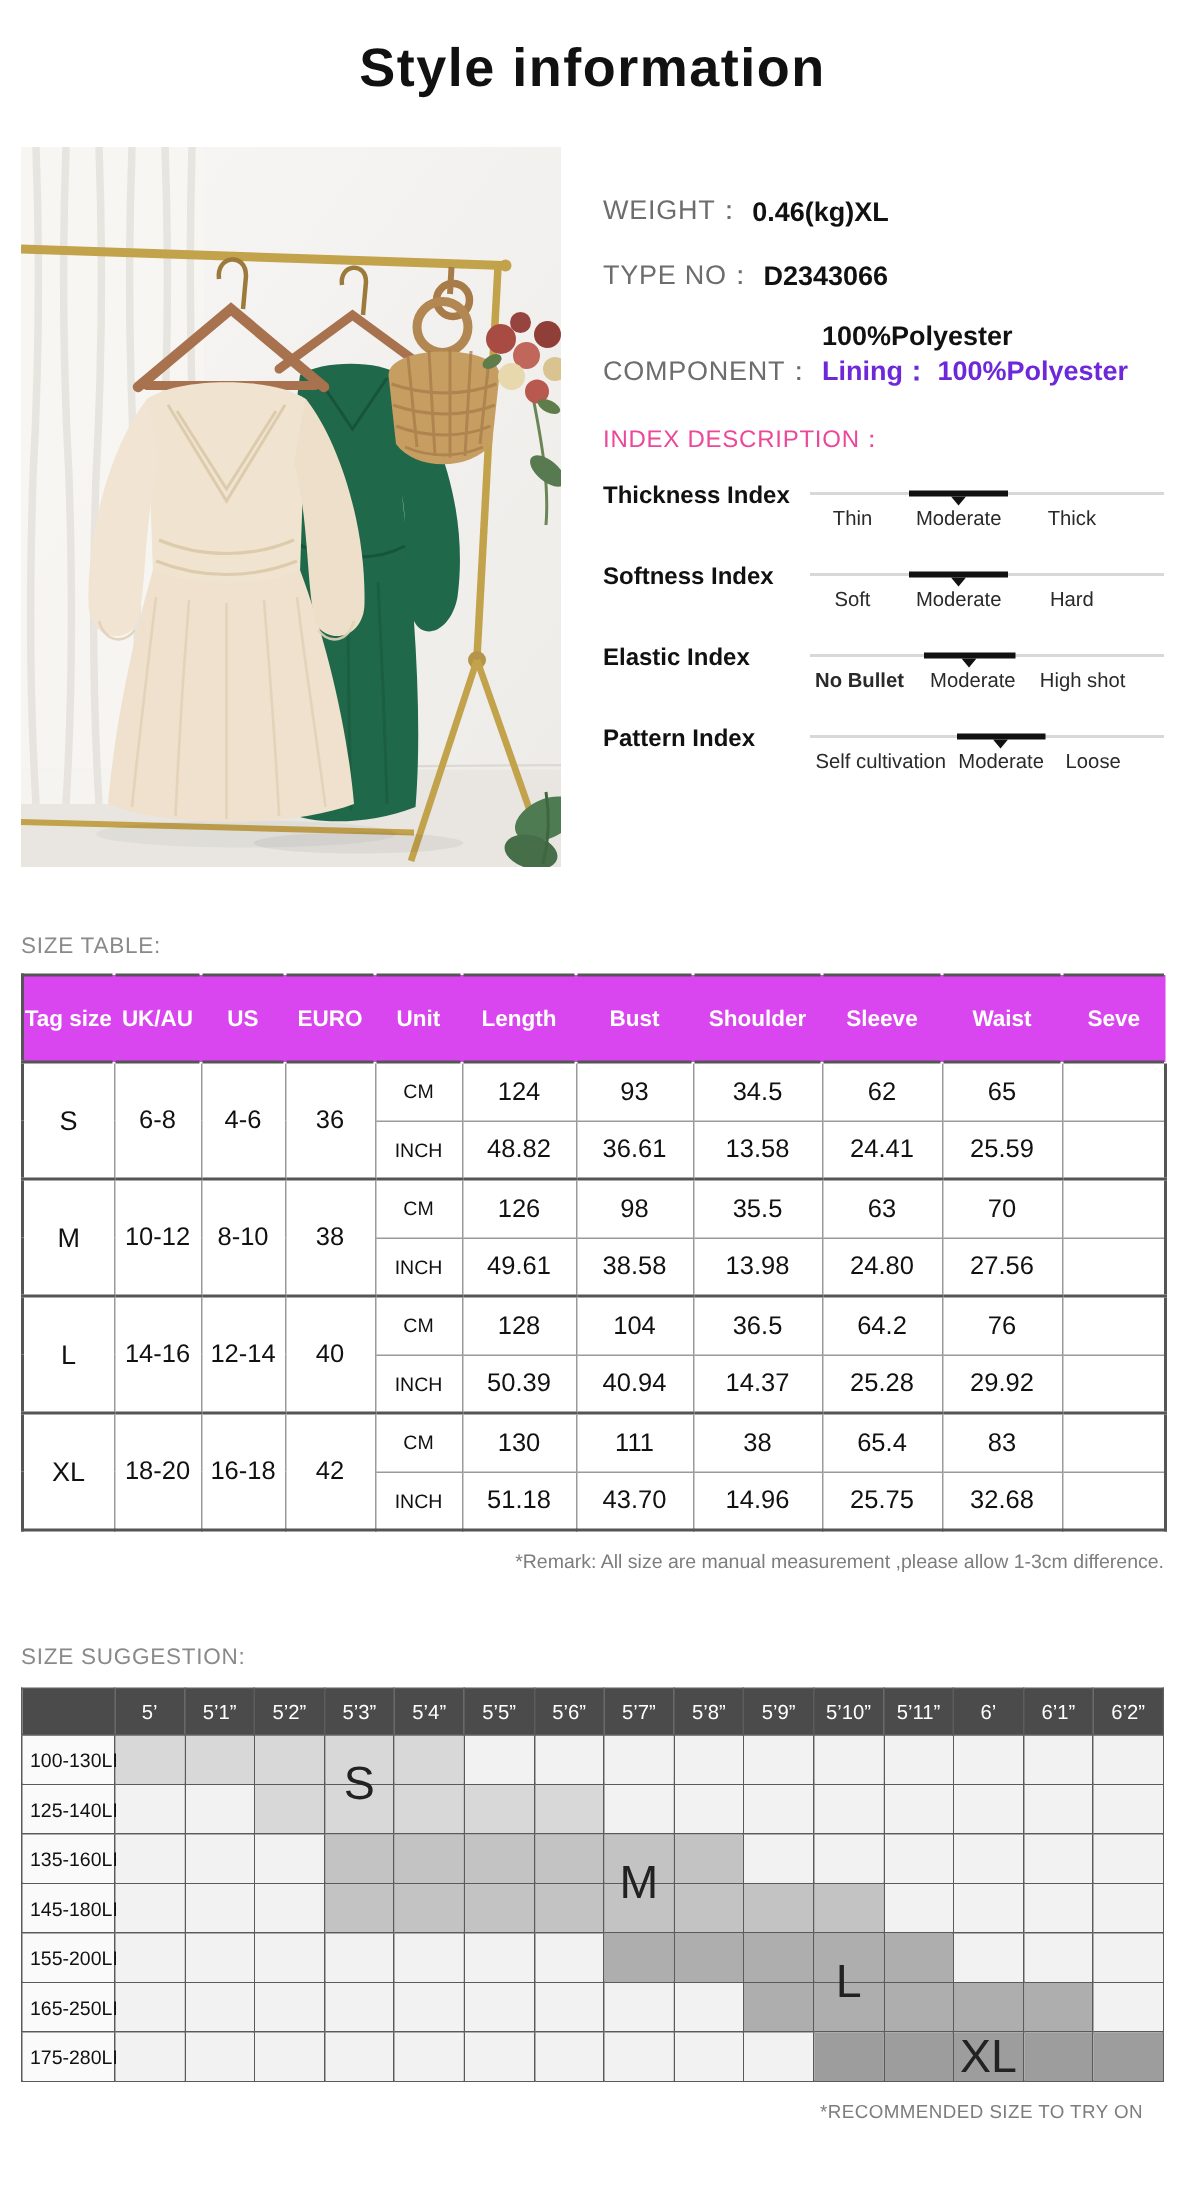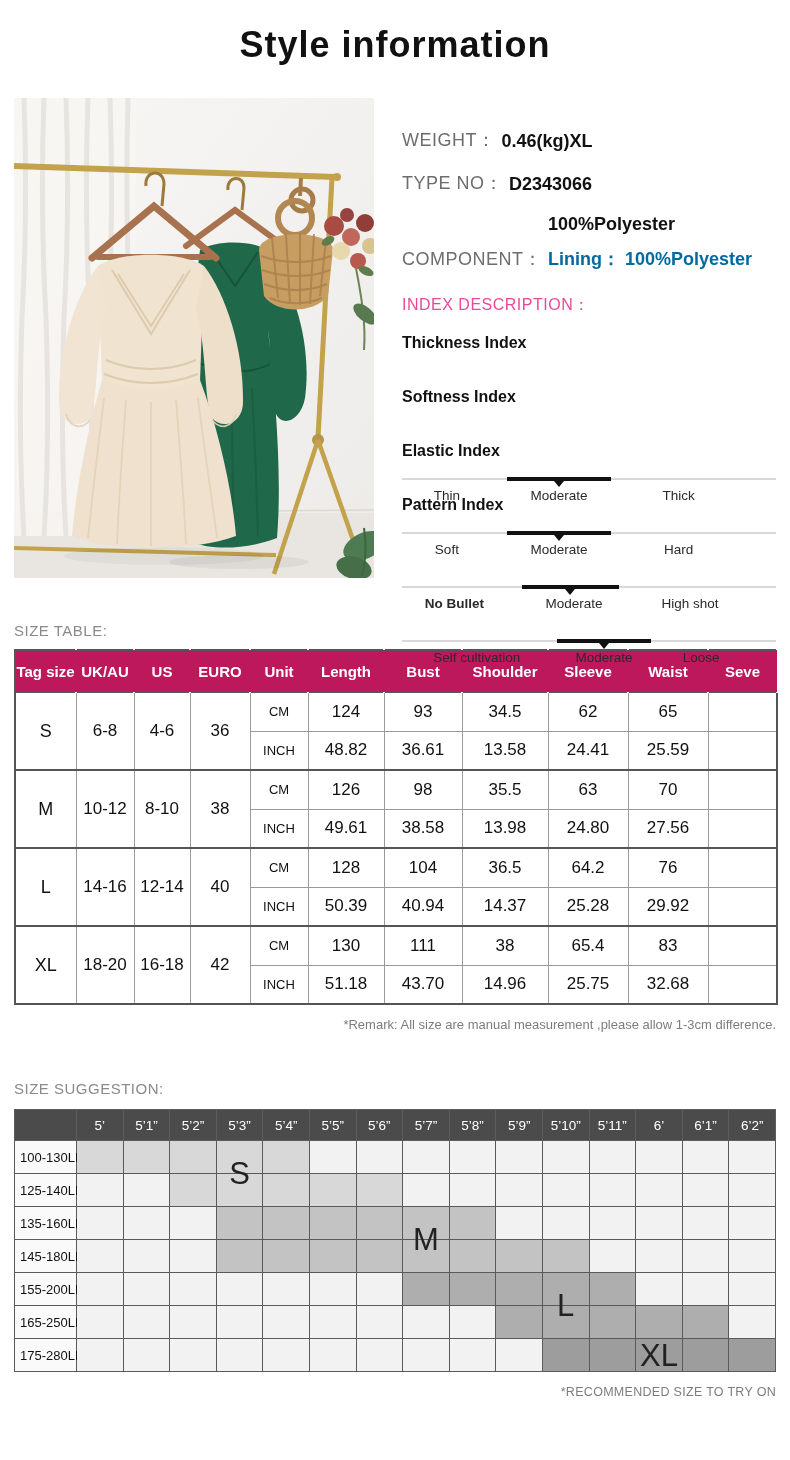--- a/index.html
+++ b/index.html
@@ -18,54 +18,54 @@
   }
 
   
   .content-row { display:flex; margin-top:32px; padding:0 14px; gap:28px; }
   .photo-wrap { width:360px; height:480px; flex:0 0 360px; background:#f4f2ef; overflow:hidden; }
   .info-col { flex:1; padding-top:30px; }
 
   .info-row { display:flex; margin-bottom:19px; font-size:18px; align-items:flex-end; }
   .info-label { color:#6d6d6d; letter-spacing:.5px; white-space:nowrap; }
   .info-value { color:#111; font-weight:700; margin-left:6px; }
-  .info-line2 { font-weight:700; color:#0369a1; margin-top:12px; }
+  .info-line2 { font-weight:700; color:#6d28d9; margin-top:0; }
   .info-line2 .l2label { font-weight:700; }
 
   .index-header { color:#ec4899; font-size:16px; letter-spacing:.5px; margin:24px 0 14px 0; }
 
-  .index-row { display:flex; margin-bottom:13px; height:41px;flex-direction:column; }
+  .index-row { display:flex; margin-bottom:13px; height:41px; }
   .index-label { width:138px; flex:0 0 138px; font-size:16px; font-weight:700; color:#111; padding-top:4px; }
   .scale { flex:1; position:relative; }
   .scale-line { position:absolute; top:10px; left:0; right:0; height:2px; background:#d8d8d8; }
   .scale-bar { position:absolute; top:9px; height:4px; background:#111; }
   .scale-caret {
     position:absolute; top:13px; width:0; height:0;
     border-left:5px solid transparent; border-right:5px solid transparent;
     border-top:6px solid #111; transform:translateX(-50%);
   }
   .scale-options { position:absolute; top:18px; left:0; right:0; height:20px; }
   .scale-options span {
     position:absolute; transform:translateX(-50%); white-space:nowrap;
     font-size:13.5px; color:#2a2a2a; top:2px;
   }
 
   
   .section-label { color:#8a8a8a; font-size:15px; letter-spacing:.5px; margin-left:14px; }
   .sect-size-table { margin-top:44px; margin-bottom:10px; }
   .sect-suggestion { margin-top:48px; margin-bottom:12px; }
   .remark { text-align:right; padding-right:14px; margin-top:12px; font-size:13px; color:#7d7d7d; }
-  .try-note { text-align:right; padding-right:14px; margin-top:13px; font-size:12.5px; color:#7d7d7d; letter-spacing:.3px; }
+  .try-note { text-align:right; padding-right:28px; margin-top:13px; font-size:12.5px; color:#7d7d7d; letter-spacing:.3px; }
 
   
   table { border-collapse:collapse; }
   #size-table { width:762px; margin:0 14px; table-layout:fixed; }
   #size-table th {
-    background:#be185d; color:#fff; font-size:15px; font-weight:700;
-    height:42px; border:1px solid #5c5c5c; border-right:2px solid #fff0; 
+    background:#d946ef; color:#fff; font-size:15px; font-weight:700;
+    height:58px; border:1px solid #5c5c5c; border-right:2px solid #fff0; 
     border-left:1px solid #6a6a6a;
     text-align:center;
   }
   #size-table td {
     border:1px solid #9a9a9a; text-align:center; height:39px;
     font-size:17px; color:#111; background:#fff;
   }
   #size-table td.tag { font-size:18px; }
   #size-table td.unit { font-size:13px; }
   #size-table tr.group-top td { border-top:2px solid #555; }

